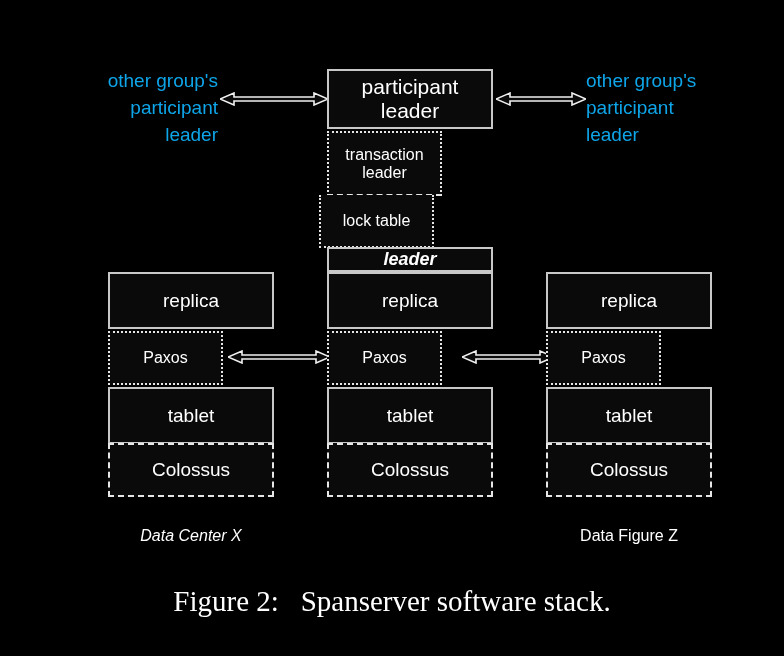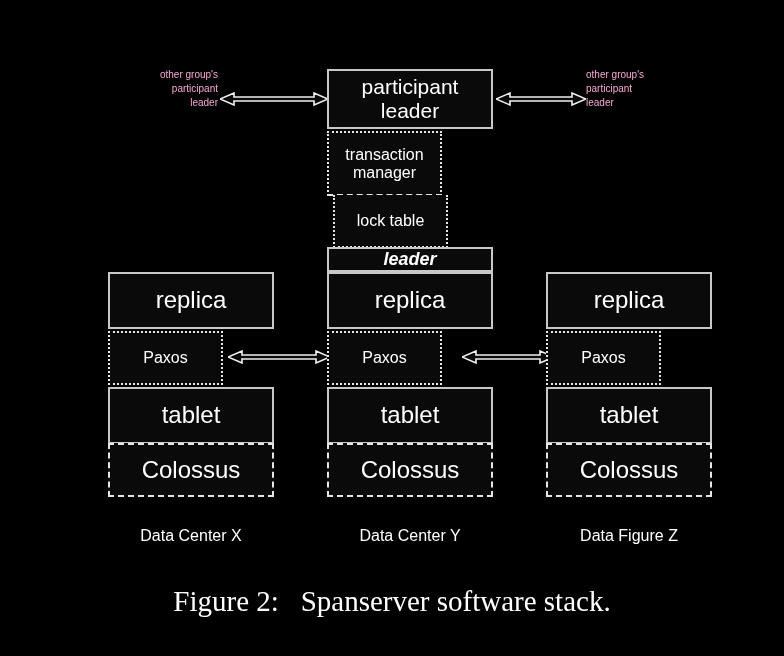--- a/index.html
+++ b/index.html
@@ -41,30 +41,30 @@
   .dotted {
     border: 2px dotted #e6e6e6;
   }
   .dashed {
     border: 2px dashed #e6e6e6;
     align-items: center;
   }
 
   
   .t-big   { font-size: 21px; }
-  .t-mid   { font-size: 24px; }
+  .t-mid   { font-size: 19px; }
   .t-small { font-size: 16px; }
   .italic  { font-style: italic; font-weight: bold; font-size: 18px; }
 
   
   .side-caption {
     position: absolute;
-    font-size: 10px;
+    font-size: 19px;
     line-height: 1.42;
-    color: #f9a8d4;
+    color: #0ea5e9;
     white-space: pre-line;
   }
   .side-left  { text-align: right; }
   .side-right { text-align: left; }
 
   
   .arrow {
     position: absolute;
     height: 14px;
   }
@@ -129,24 +129,24 @@
     </svg>
   </div>
 
   <div class="box solid t-big" style="left:327px; top:69px; width:166px; height:60px;">
     <span style="white-space:pre-line;">participant
 leader</span>
   </div>
 
   <div class="box dotted t-small" style="left:327px; top:131px; width:115px; height:65px; border-bottom:2px dashed #e6e6e6;">
     <span style="white-space:pre-line;">transaction
-manager</span>
-  </div>
-
-  <div class="box dotted t-small" style="left:333px; top:195px; width:115px; height:53px; border-top:none;">
+leader</span>
+  </div>
+
+  <div class="box dotted t-small" style="left:319px; top:195px; width:115px; height:53px; border-top:none;">
     <span>lock table</span>
   </div>
 
   <div class="box solid italic" style="left:327px; top:247px; width:166px; height:25px;">
     <span>leader</span>
   </div>
 
   <div class="box solid t-mid" style="left:327px; top:272px; width:166px; height:57px;">
     <span>replica</span>
   </div>
@@ -188,23 +188,22 @@
   </div>
 
   <div class="box solid t-mid" style="left:546px; top:387px; width:166px; height:57px;">
     <span>tablet</span>
   </div>
 
   <div class="box dashed t-mid" style="left:546px; top:443px; width:166px; height:54px;">
     <span>Colossus</span>
   </div>
 
-  <div class="dc-label" style="left:108px; top:527px; width:166px;">Data Center X</div>
-
-  <div class="dc-label" style="left:327px; top:527px; width:166px;">Data Center Y</div>
+  <div class="dc-label" style="left:108px; top:527px; width:166px;font-style:italic;">Data Center X</div>
+
 
   <div class="dc-label" style="left:546px; top:527px; width:166px;">Data Figure Z</div>
 
   <div id="fig-caption">
     <span class="label">Figure 2:</span>
     <span>&nbsp;</span>
     <span class="text">Spanserver software stack.</span>
   </div>
 
 </div>

